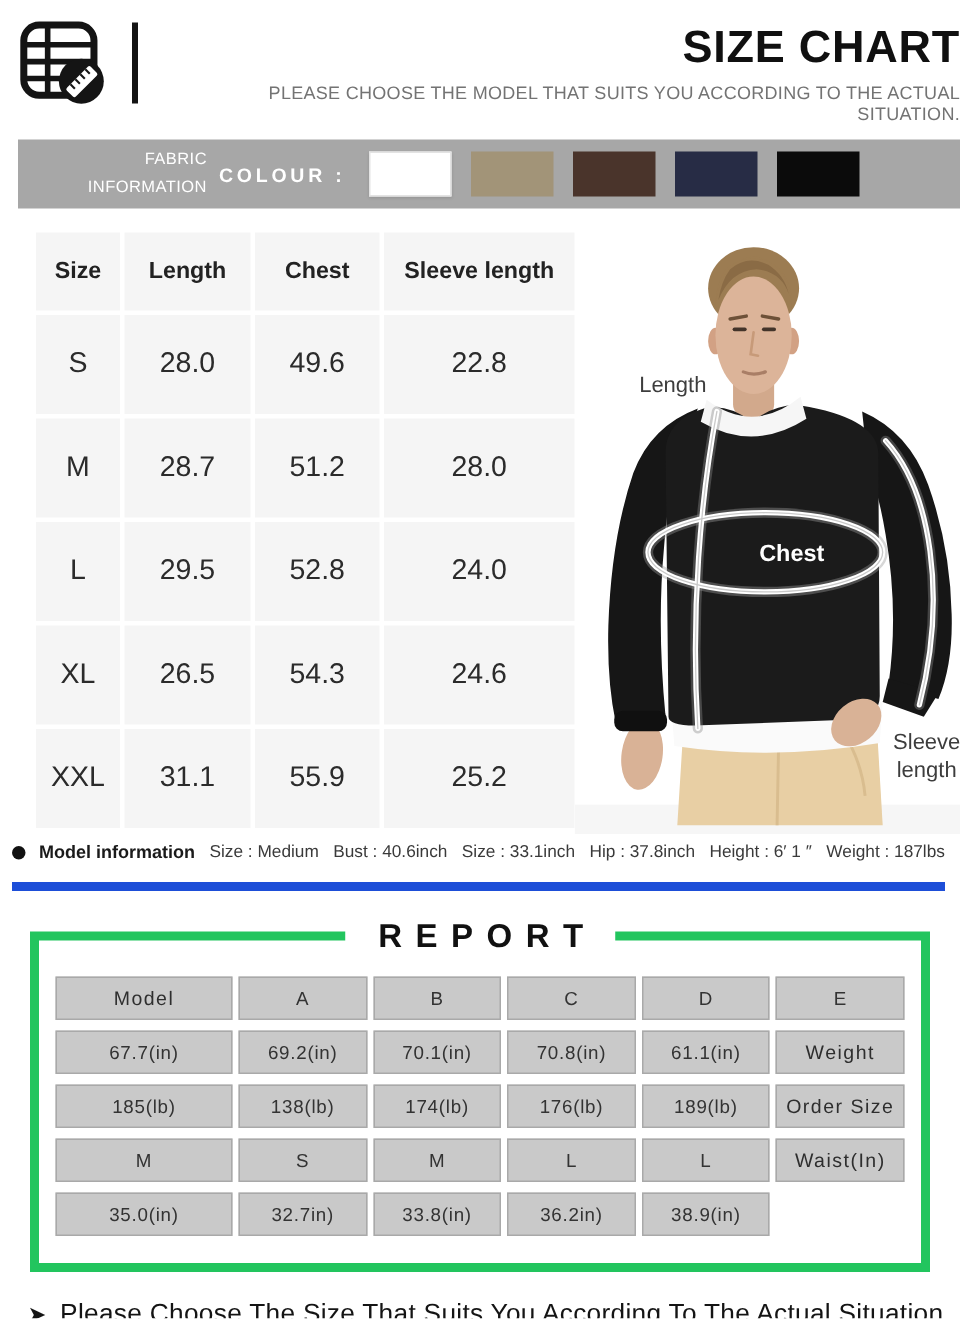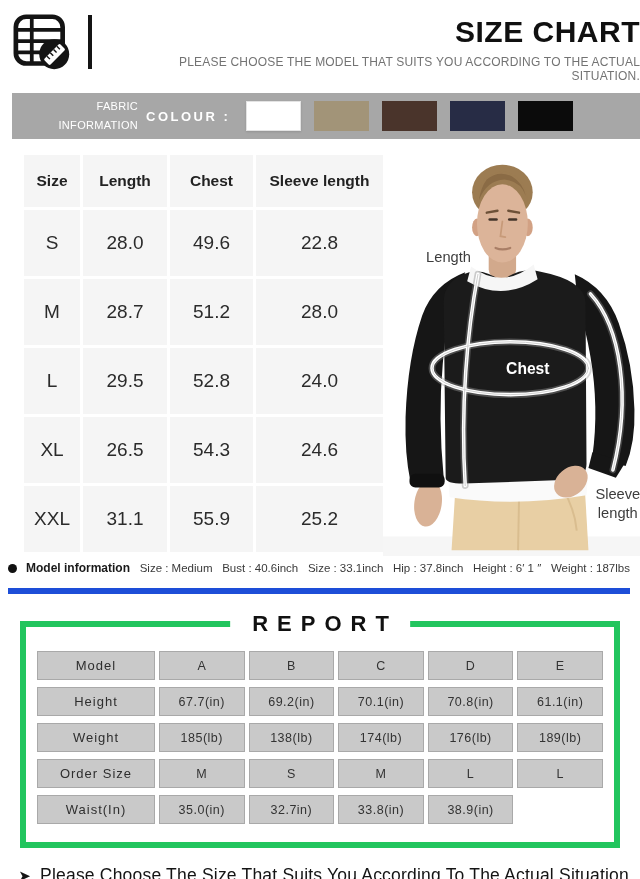--- a/index.html
+++ b/index.html
@@ -211,21 +211,20 @@
   <section class="report">
     <div class="report-title">REPORT</div>
     <div class="report-grid">
       <div class="rg-cell rg-label">Model</div>
       <div class="rg-cell">A</div>
       <div class="rg-cell">B</div>
       <div class="rg-cell">C</div>
       <div class="rg-cell">D</div>
       <div class="rg-cell">E</div>
 
-      <div class="rg-cell rg-label">Height</div>
       <div class="rg-cell">67.7(in)</div>
       <div class="rg-cell">69.2(in)</div>
       <div class="rg-cell">70.1(in)</div>
       <div class="rg-cell">70.8(in)</div>
       <div class="rg-cell">61.1(in)</div>
 
       <div class="rg-cell rg-label">Weight</div>
       <div class="rg-cell">185(lb)</div>
       <div class="rg-cell">138(lb)</div>
       <div class="rg-cell">174(lb)</div>
@@ -236,20 +235,21 @@
       <div class="rg-cell">M</div>
       <div class="rg-cell">S</div>
       <div class="rg-cell">M</div>
       <div class="rg-cell">L</div>
       <div class="rg-cell">L</div>
 
       <div class="rg-cell rg-label">Waist(In)</div>
       <div class="rg-cell">35.0(in)</div>
       <div class="rg-cell">32.7in)</div>
       <div class="rg-cell">33.8(in)</div>
+      <div class="rg-cell">36.2in)</div>
       <div class="rg-cell">38.9(in)</div>
     </div>
   </section>
 
   <div class="footer">
     <span class="arrow">➤</span><span>Please Choose The Size That Suits You According To The Actual Situation.</span>
   </div>
 
 </div>
 

